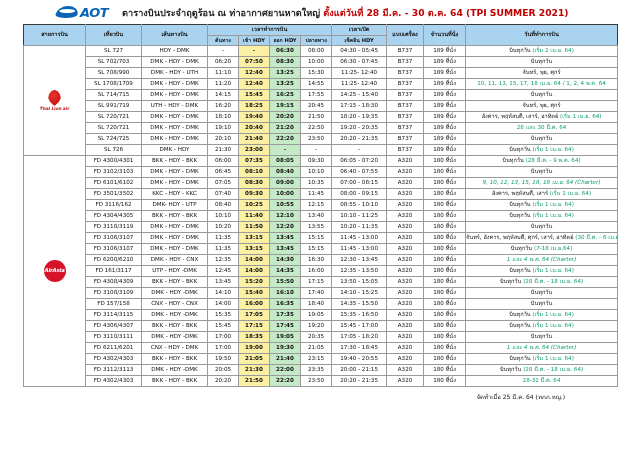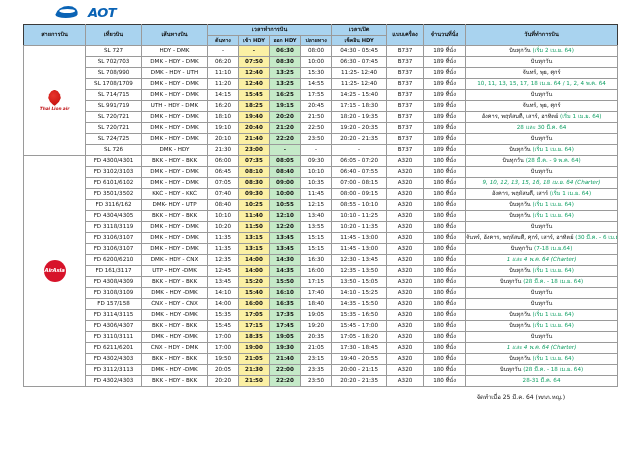--- a/index.html
+++ b/index.html
@@ -11,21 +11,21 @@
     overflow: hidden;
   }
   .page { position: relative; width: 640px; height: 453px; background:#fff; }
 
   
   .titlebar {
     display: flex; align-items: center;
     height: 24px; padding-left: 56px;
   }
   .logo {
-    display: flex; align-items: center; gap: 10px;
+    display: flex; align-items: center; gap: 2px;
     margin-right: 14px;
   }
   .logo-swoosh {
     width: 22px; height: 12px;
     background: #0a63b5;
     border-radius: 50% 50% 50% 50% / 70% 70% 30% 30%;
     transform: skewX(-12deg);
     position: relative;
   }
   .logo-swoosh:after{
@@ -143,20 +143,23 @@
 </style>
 </head>
 <body>
 
 <div class="page">
 
   <div class="titlebar">
     <div class="logo">
       <div class="logo-swoosh"></div>
       <div class="logo-text">AOT</div>
+    </div>
+    <div class="title-main">
+      <span>ตารางบินประจำฤดูร้อน ณ ท่าอากาศยานหาดใหญ่ </span><span class="title-red">ตั้งแต่วันที่ 28 มี.ค. - 30 ต.ค. 64 (TPI SUMMER 2021)</span>
     </div>
   </div>
 
   <table class="sched">
     <colgroup>
       <col class="c-airline">
         <col class="c-flight">
         <col class="c-route">
       <col class="c-dep">
         <col class="c-arrhdy">

